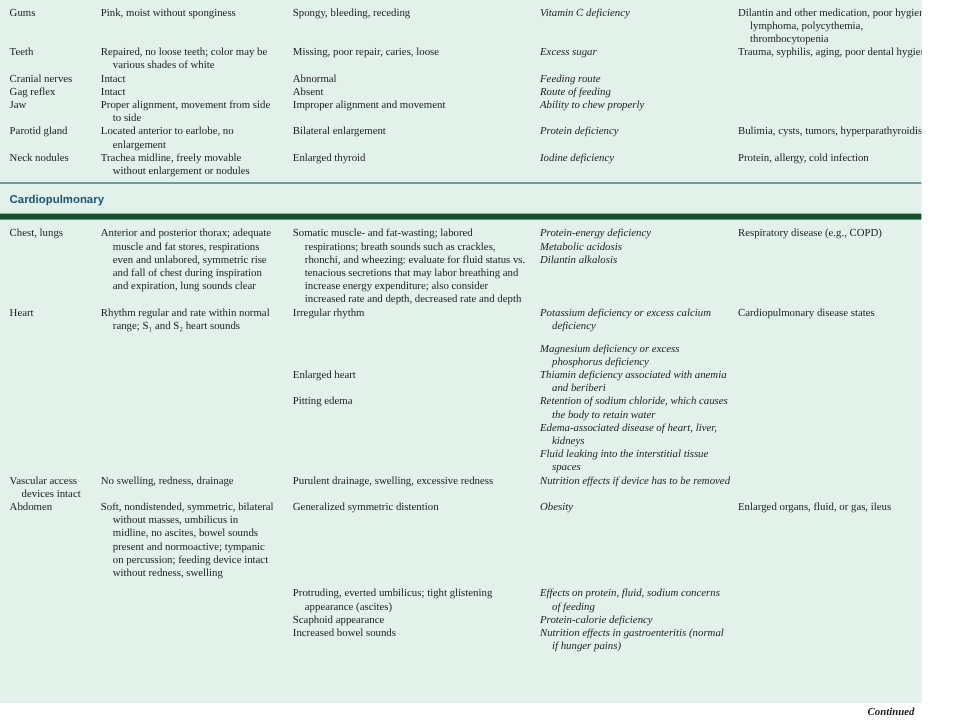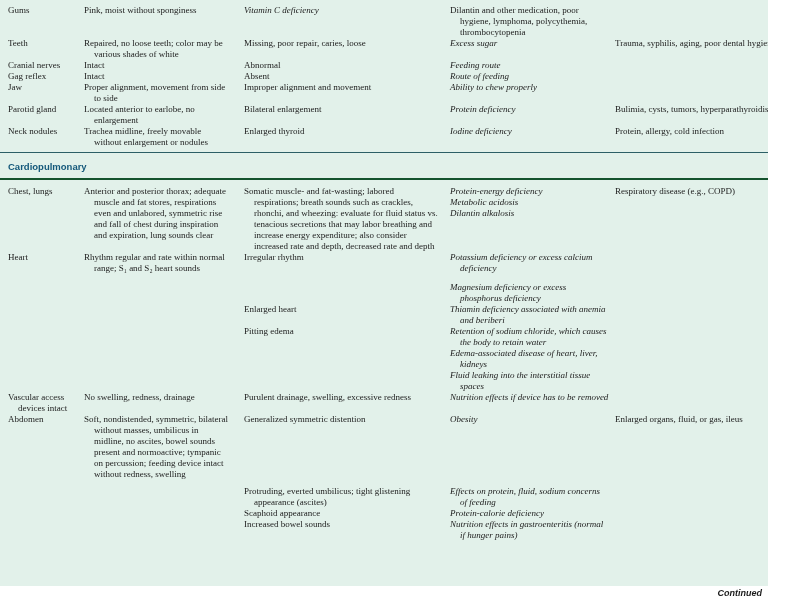--- a/index.html
+++ b/index.html
@@ -33,59 +33,62 @@
   .tcell.c3{padding-right:10px;}
   .tcell.c4{padding-right:6px;font-style:italic;}
   .tcell.c5{padding-right:18px;}
   .tcell p{
     margin:0;
     text-indent:-10px;
     padding-left:10px;
   }
   .section-row{
     border-top:1px solid #2c5f66;
-    border-bottom:2px solid #14532d;
+    border-bottom:5px solid #14532d;
     margin-top:4px;
     margin-bottom:6px;
     padding:3px 0 4px 8px;
   }
   .section-row .section-label{
     font-family:"Liberation Sans", sans-serif;
     font-weight:bold;
     font-size:9.5px;
     color:#14587a;
   }
   .footer-strip{
     flex:1 1 auto;
     background:#ffffff;
     display:flex;
     justify-content:flex-end;
     align-items:center;
     padding-right:6px;
   }
   .continued{
-    font-family:Liberation Sans, sans-serif;
+    font-family:Liberation Serif, serif;
     font-style:italic;
     font-weight:bold;
     font-size:9px;
     color:#1c1c1c;
   }
 </style>
 </head>
 <body>
 
 <div class="page">
   <div class="table-wrap">
       <div class="trow">
         <div class="tcell c1">
           <p>Gums</p>
         </div>
         <div class="tcell c2">
           <p>Pink, moist without sponginess</p>
         </div>
+        <div class="tcell c3">
+          <p>Spongy, bleeding, receding</p>
+        </div>
         <div class="tcell c4">
           <p>Vitamin C deficiency</p>
         </div>
         <div class="tcell c5">
           <p>Dilantin and other medication, poor hygiene, lymphoma, polycythemia, thrombocytopenia</p>
         </div>
       </div>
       <div class="trow">
         <div class="tcell c1">
           <p>Teeth</p>
@@ -207,20 +210,23 @@
           <p>Heart</p>
         </div>
         <div class="tcell c2">
           <p>Rhythm regular and rate within normal range; S₁ and S₂ heart sounds</p>
         </div>
         <div class="tcell c3">
           <p>Irregular rhythm</p>
         </div>
         <div class="tcell c4">
           <p>Potassium deficiency or excess calcium deficiency</p>
+        </div>
+        <div class="tcell c5">
+          <p>Cardiopulmonary disease states</p>
         </div>
       </div>
       <div class="trow" style="margin-top: 8px;">
         <div class="tcell c1"></div>
         <div class="tcell c2"></div>
         <div class="tcell c3"></div>
         <div class="tcell c4">
           <p>Magnesium deficiency or excess phosphorus deficiency</p>
         </div>
         <div class="tcell c5"></div>

